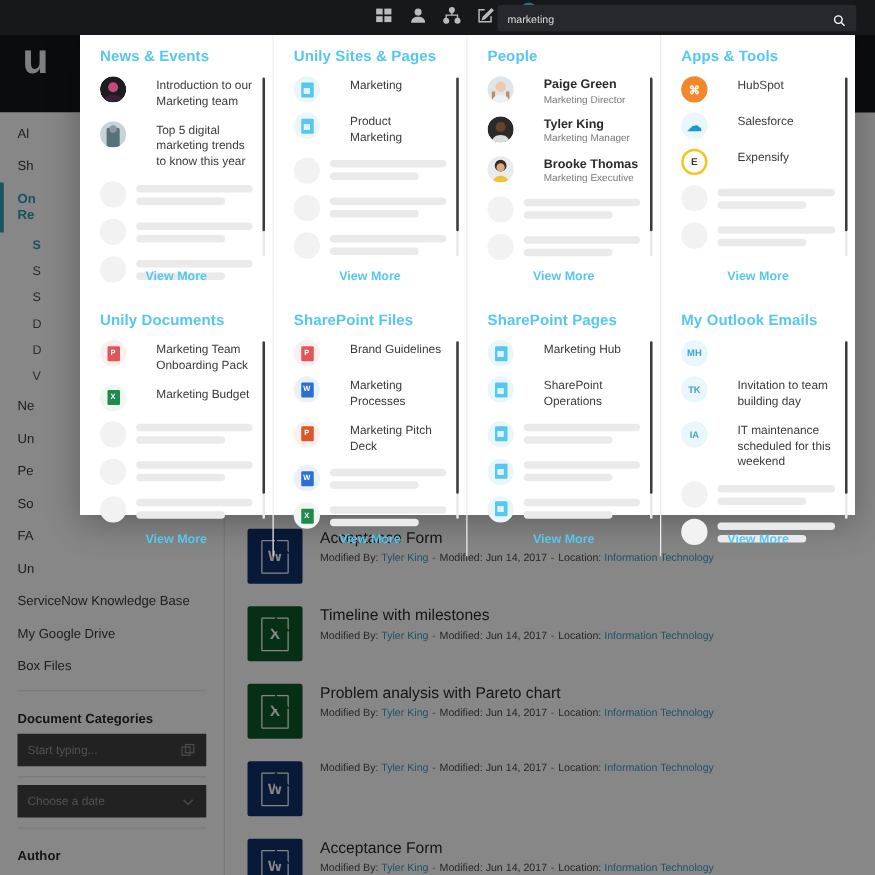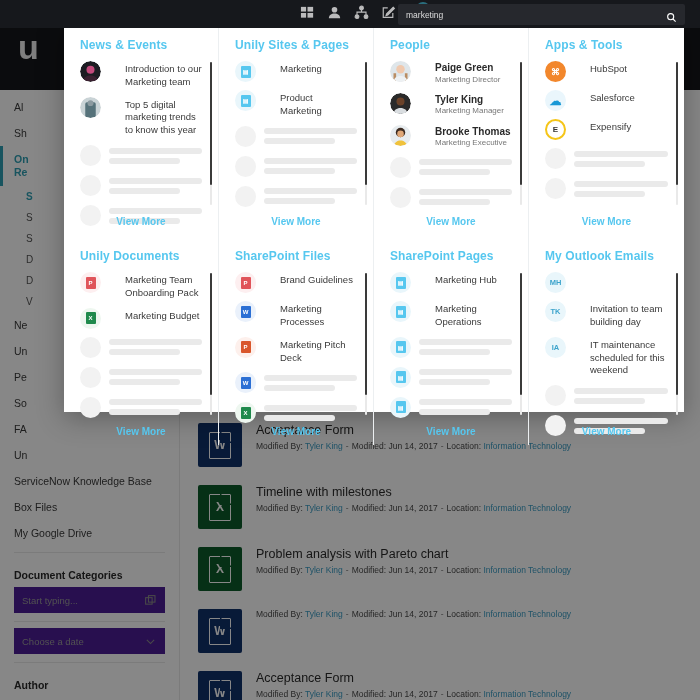--- a/index.html
+++ b/index.html
@@ -68,21 +68,21 @@
     border-left:3px solid #2e9fb3; padding-left:11px;
     line-height:1.25;
   }
   .sb-sub { padding:5px 14px 5px 26px; font-size:10px; color:#555; }
   .sb-sub.sel { color:#2e9fb3; font-weight:600; }
   .sb-divider { height:1px; background:#e8e8e8; margin:6px 14px; }
   .sb-section-title {
     padding:10px 14px 6px; font-size:10.5px; font-weight:700; color:#2a2a2a;
   }
   .sb-input {
-    margin:0 14px 8px; height:26px; background:#4c1d95;
+    margin:0 14px 8px; height:26px; background:#404040;
     display:flex; align-items:center; padding:0 8px;
     font-size:9.5px; color:#9a9a9a; justify-content:space-between;
   }
   .sb-input .ico { color:#8a8a8a; width:13px; height:13px; }
 
   
   .results {
     position:absolute; left:180px; top:400px; right:0; bottom:0;
     background:#fff; padding:14px 0 0 0;
   }
@@ -214,22 +214,22 @@
     <div class="sb-sub">D</div>
     <div class="sb-sub">D</div>
     <div class="sb-sub">V</div>
     <div class="sb-item">Ne</div>
     <div class="sb-item">Un</div>
     <div class="sb-item">Pe</div>
     <div class="sb-item">So</div>
     <div class="sb-item">FA</div>
     <div class="sb-item">Un</div>
     <div class="sb-item">ServiceNow Knowledge Base</div>
+    <div class="sb-item">My Google Drive</div>
     <div class="sb-item">Box Files</div>
-    <div class="sb-item">My Google Drive</div>
 
     <div class="sb-divider"></div>
     <div class="sb-section-title">Document Categories</div>
     <div class="sb-input">
       <span>Start typing...</span>
       <span class="ico">
         <svg viewBox="0 0 16 16" width="13" height="13" fill="none" stroke="currentColor" stroke-width="1.3">
           <rect x="2" y="4.5" width="8" height="8"></rect>
             <rect x="5.5" y="2" width="8" height="8"></rect>
         </svg>
@@ -622,21 +622,21 @@
       <div class="entry">
         <div class="mini page">
           <span class="sheet">▤</span>
         </div>
         <div class="txt">Marketing Hub</div>
       </div>
       <div class="entry">
         <div class="mini page">
           <span class="sheet">▤</span>
         </div>
-        <div class="txt">Marketing Operations</div>
+        <div class="txt">SharePoint Operations</div>
       </div>
       <div class="skel">
         <div class="mini page">
           <span class="sheet">▤</span>
         </div>
         <div class="lines">
           <div class="l1"></div>
           <div class="l2"></div>
         </div>
       </div>

